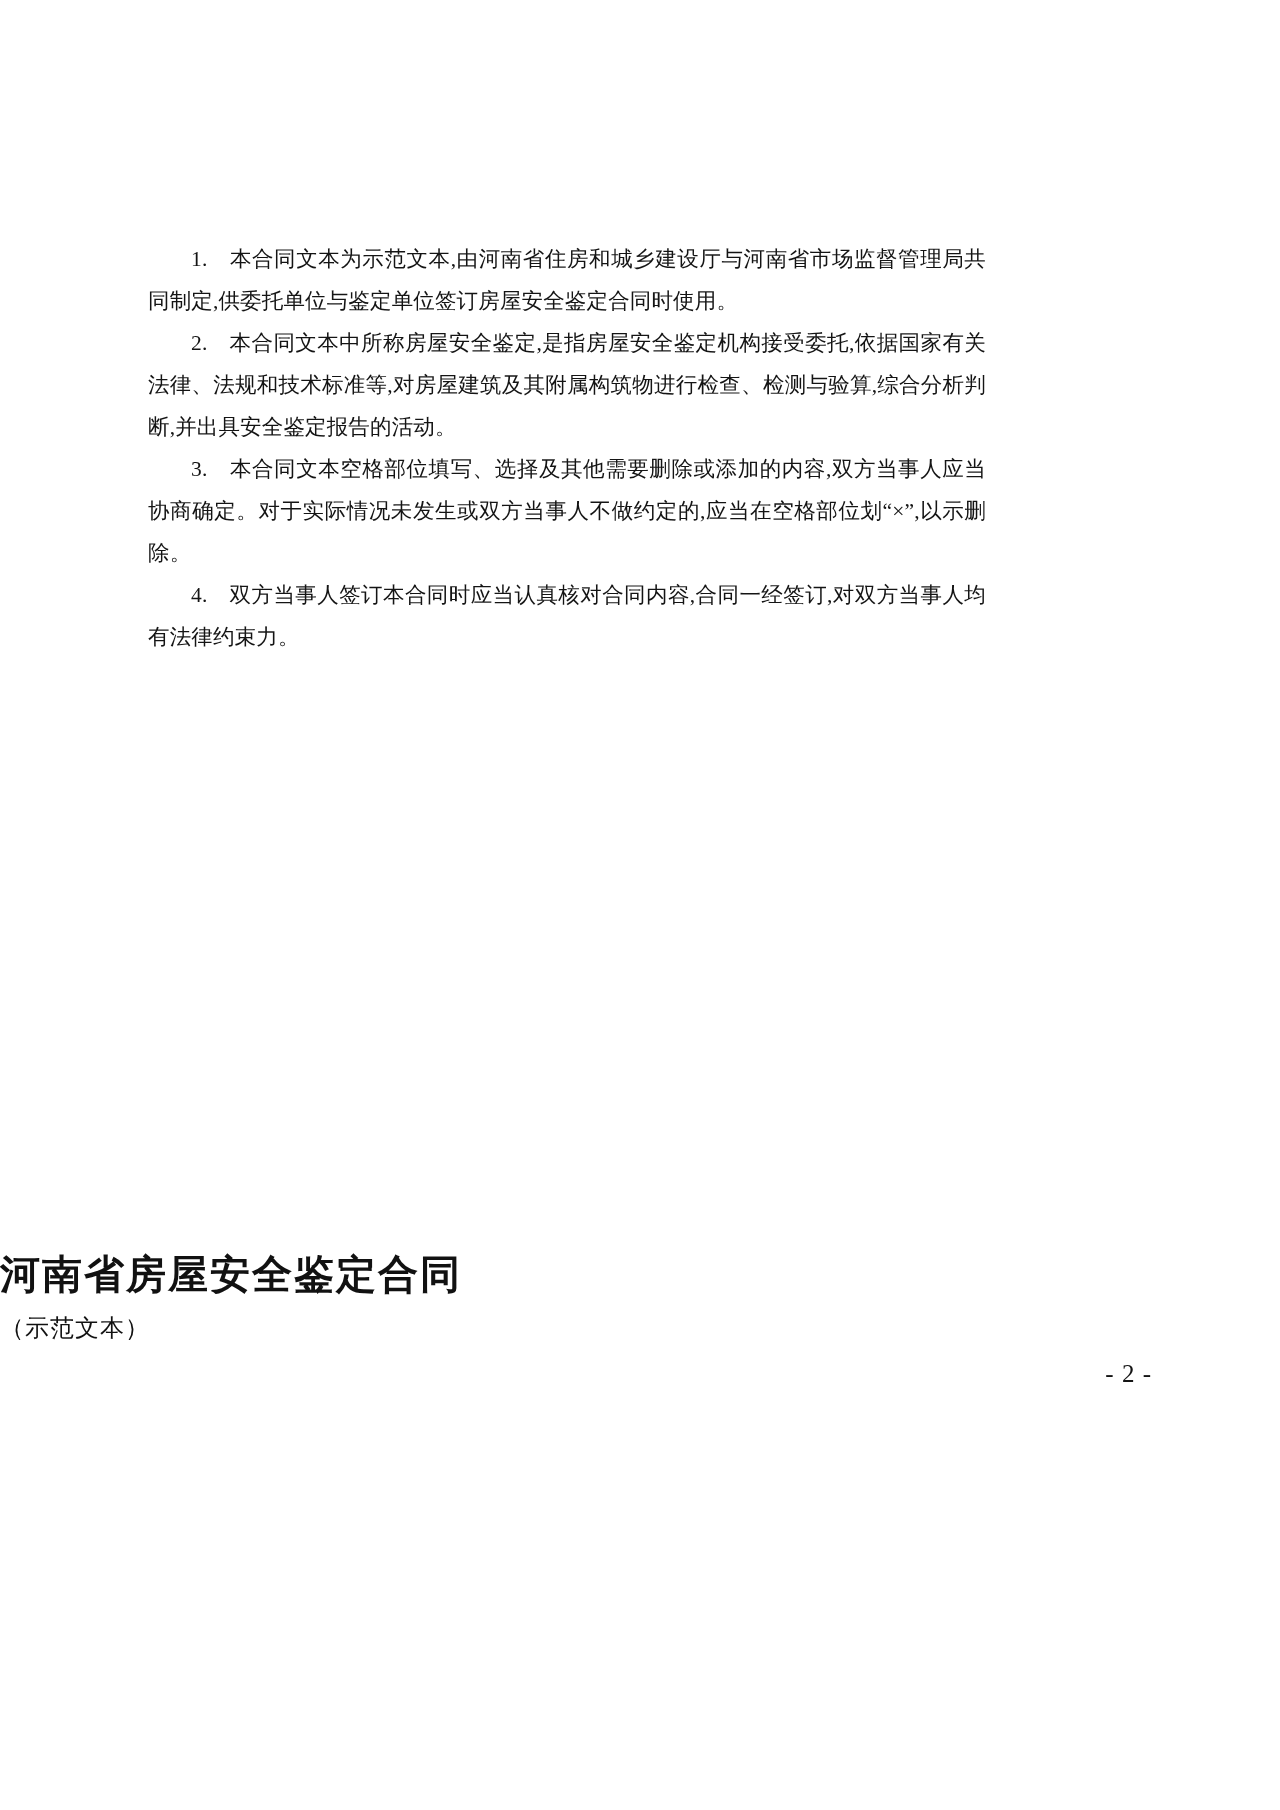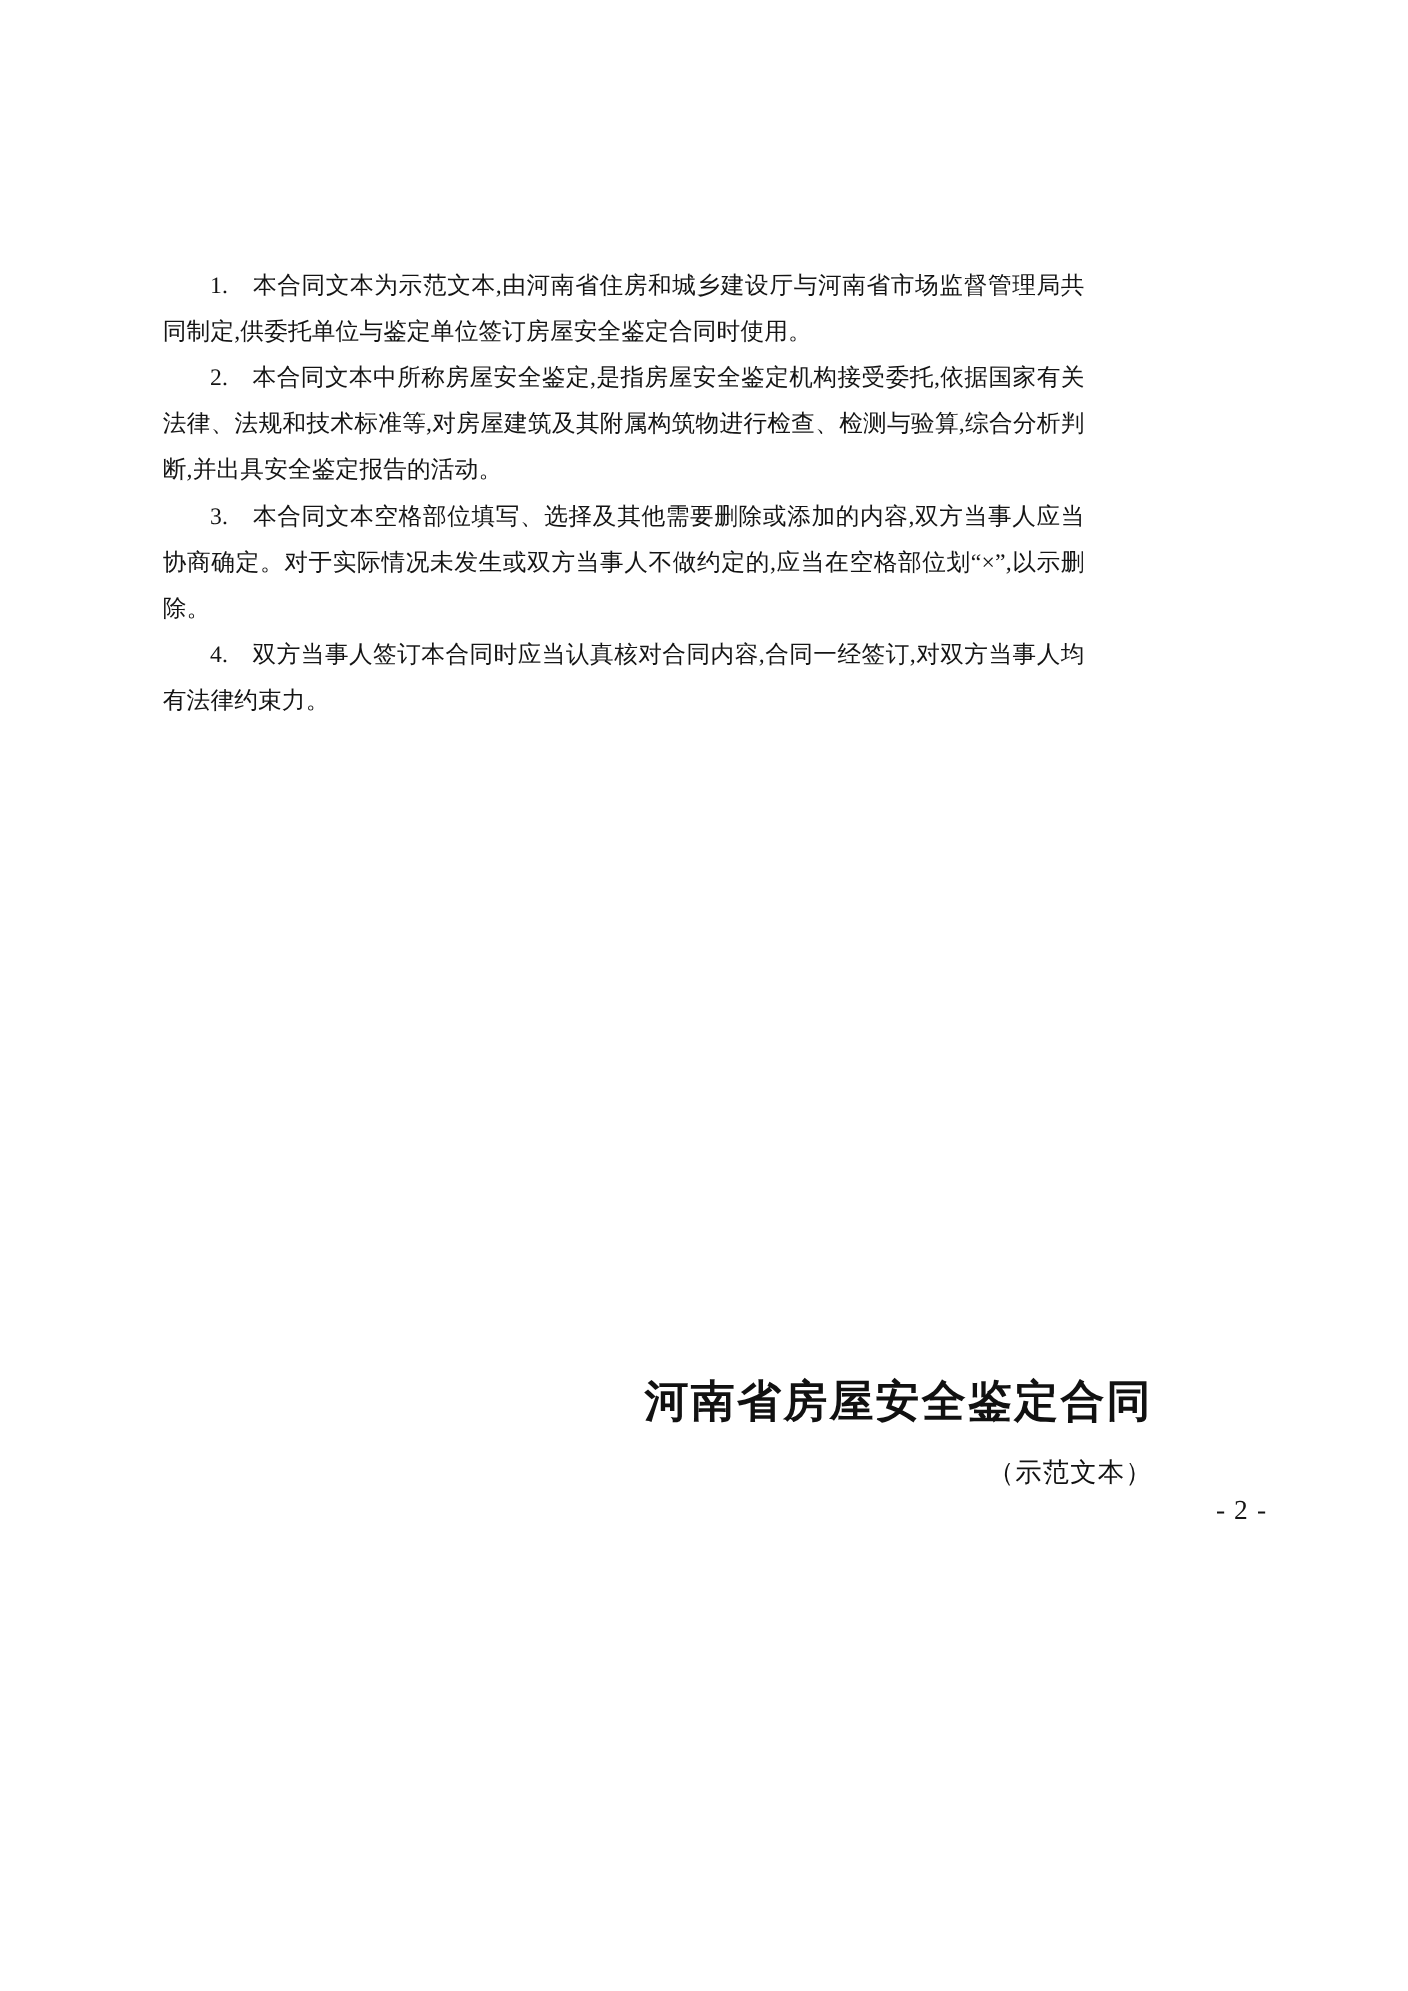--- a/index.html
+++ b/index.html
@@ -43,39 +43,38 @@
     text-indent: 2em;
     font-family: "Liberation Serif", "DejaVu Serif", serif;
   }
 
   
   .title-block {
     position: absolute;
     left: 0;
     top: 1248px;
     width: 1048px;
-    text-align: right;
+    text-align: left;
   }
   .doc-title {
     font-family: "DejaVu Sans", "Liberation Sans", sans-serif;
     font-size: 40px;
     font-weight: 700;
     letter-spacing: 2px;
     color: #111111;
     line-height: 52px;
   }
   .doc-subtitle {
     font-family: "DejaVu Sans", "Liberation Sans", sans-serif;
     font-size: 24px;
     font-weight: 400;
     letter-spacing: 1px;
     color: #111111;
     line-height: 40px;
-    margin-top: 18px;
-    padding-left: 24px;
+    margin-top: 8px;
   }
 
   
   .page-number {
     position: absolute;
     right: 128px;
     top: 1360px;
     font-family: "Liberation Serif", "DejaVu Serif", serif;
     font-size: 25px;
     color: #141414;

